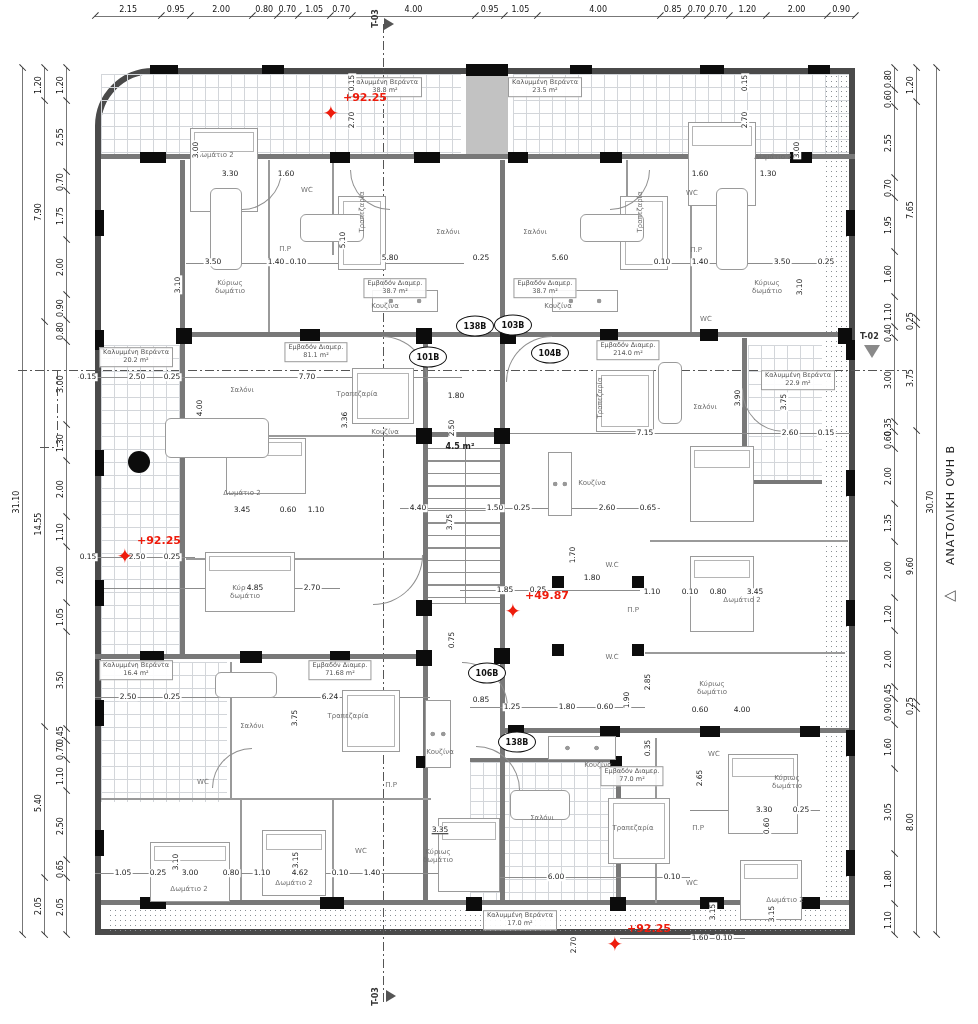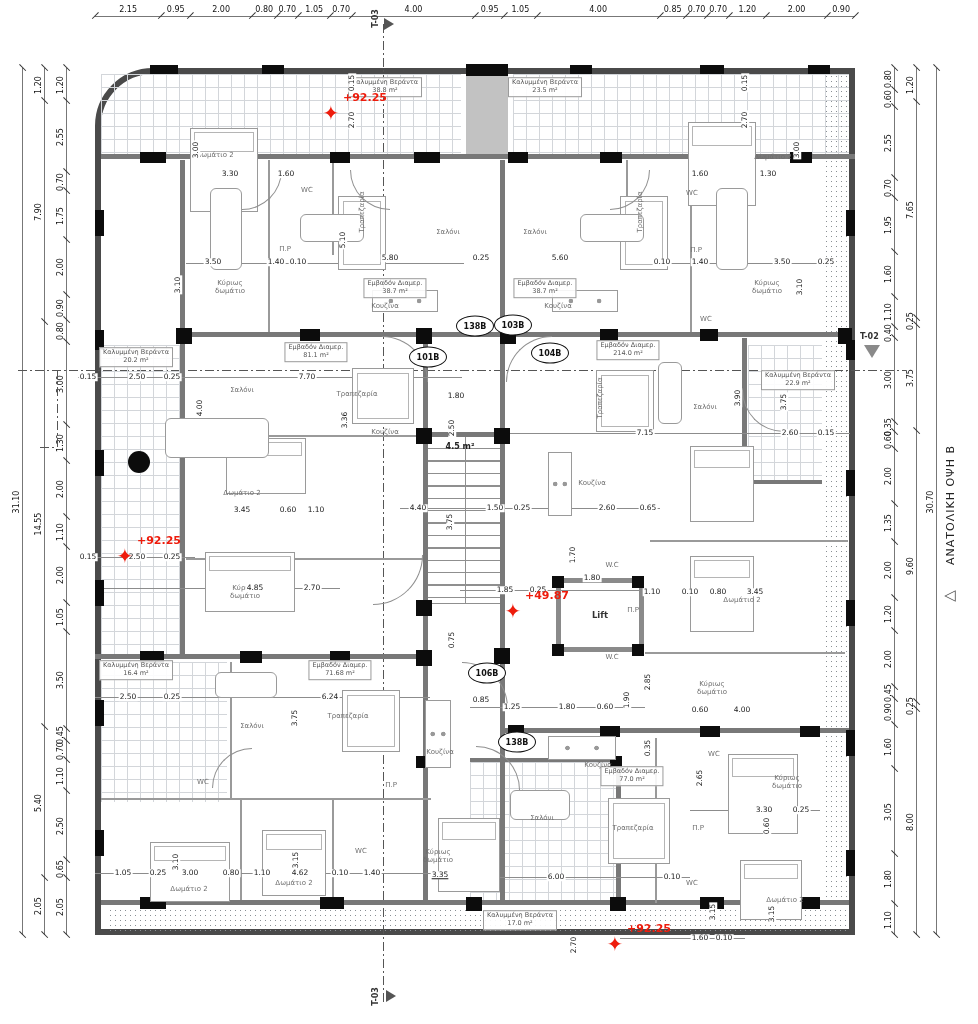--- a/index.html
+++ b/index.html
@@ -74,23 +74,20 @@
 </style>
 </head>
 <body>
 
 <div id="canvas">
   <div id="frame"></div>
   <div id="corehall"></div>
   <div id="stairs">
       <div class="mid"></div>
     </div>
-  <div id="lift">
-    <span>Lift</span>
-  </div>
 
   <div class="chain h" style="left:95px;top:4px;width:760px;height:16px">
       <div class="line" style="left: 0px; top: 12px; width: 100%; height: 1px;"></div>
       <div class="tick" style="left: -4px; top: 11px; transform: rotate(-45deg);"></div>
       <div class="lab" style="left: 33.0769px; top: 5px;">2.15</div>
       <div class="tick" style="left: 62.1538px; top: 11px; transform: rotate(-45deg);"></div>
       <div class="lab" style="left: 80.7692px; top: 5px;">0.95</div>
       <div class="tick" style="left: 91.3846px; top: 11px; transform: rotate(-45deg);"></div>
       <div class="lab" style="left: 126.154px; top: 5px;">2.00</div>
       <div class="tick" style="left: 152.923px; top: 11px; transform: rotate(-45deg);"></div>
@@ -614,21 +611,21 @@
     <div class="dim" style="left: 700px; top: 710px;">0.60</div>
     <div class="dim" style="left: 742px; top: 710px;">4.00</div>
     <div class="dim" style="left: 123px; top: 873px;">1.05</div>
     <div class="dim" style="left: 158px; top: 873px;">0.25</div>
     <div class="dim" style="left: 190px; top: 873px;">3.00</div>
     <div class="dim" style="left: 231px; top: 873px;">0.80</div>
     <div class="dim" style="left: 262px; top: 873px;">1.10</div>
     <div class="dim" style="left: 300px; top: 873px;">4.62</div>
     <div class="dim" style="left: 340px; top: 873px;">0.10</div>
     <div class="dim" style="left: 372px; top: 873px;">1.40</div>
-    <div class="dim" style="left: 440px; top: 875px; text-decoration: underline;">3.35</div>
+    <div class="dim" style="left: 440px; top: 830px; text-decoration: underline;">3.35</div>
     <div class="dim r" style="left: 176px; top: 862px;">3.10</div>
     <div class="dim r" style="left: 296px; top: 860px;">3.15</div>
     <div class="dim" style="left: 556px; top: 877px;">6.00</div>
     <div class="dim" style="left: 672px; top: 877px;">0.10</div>
     <div class="dim r" style="left: 574px; top: 945px;">2.70</div>
     <div class="dim" style="left: 700px; top: 938px;">1.60</div>
     <div class="dim" style="left: 724px; top: 938px;">0.10</div>
     <div class="dim r" style="left: 713px; top: 912px;">3.15</div>
     <div class="dim" style="left: 764px; top: 810px;">3.30</div>
     <div class="dim" style="left: 801px; top: 810px;">0.25</div>

